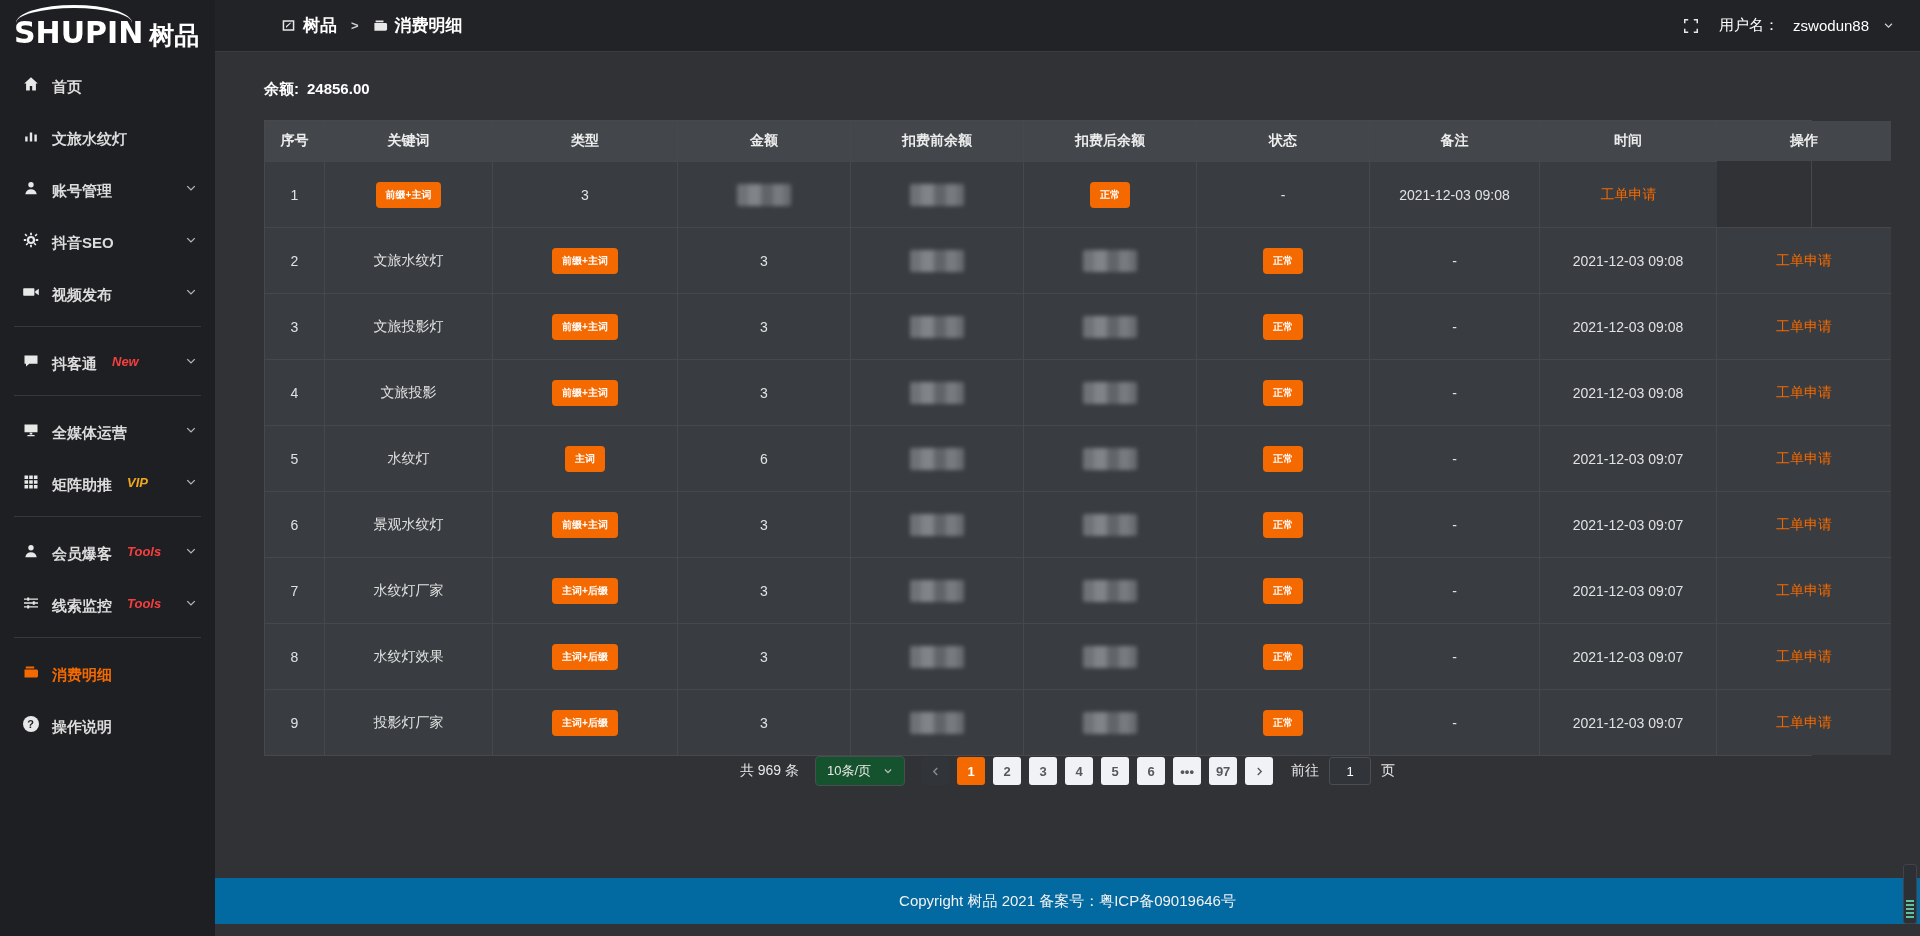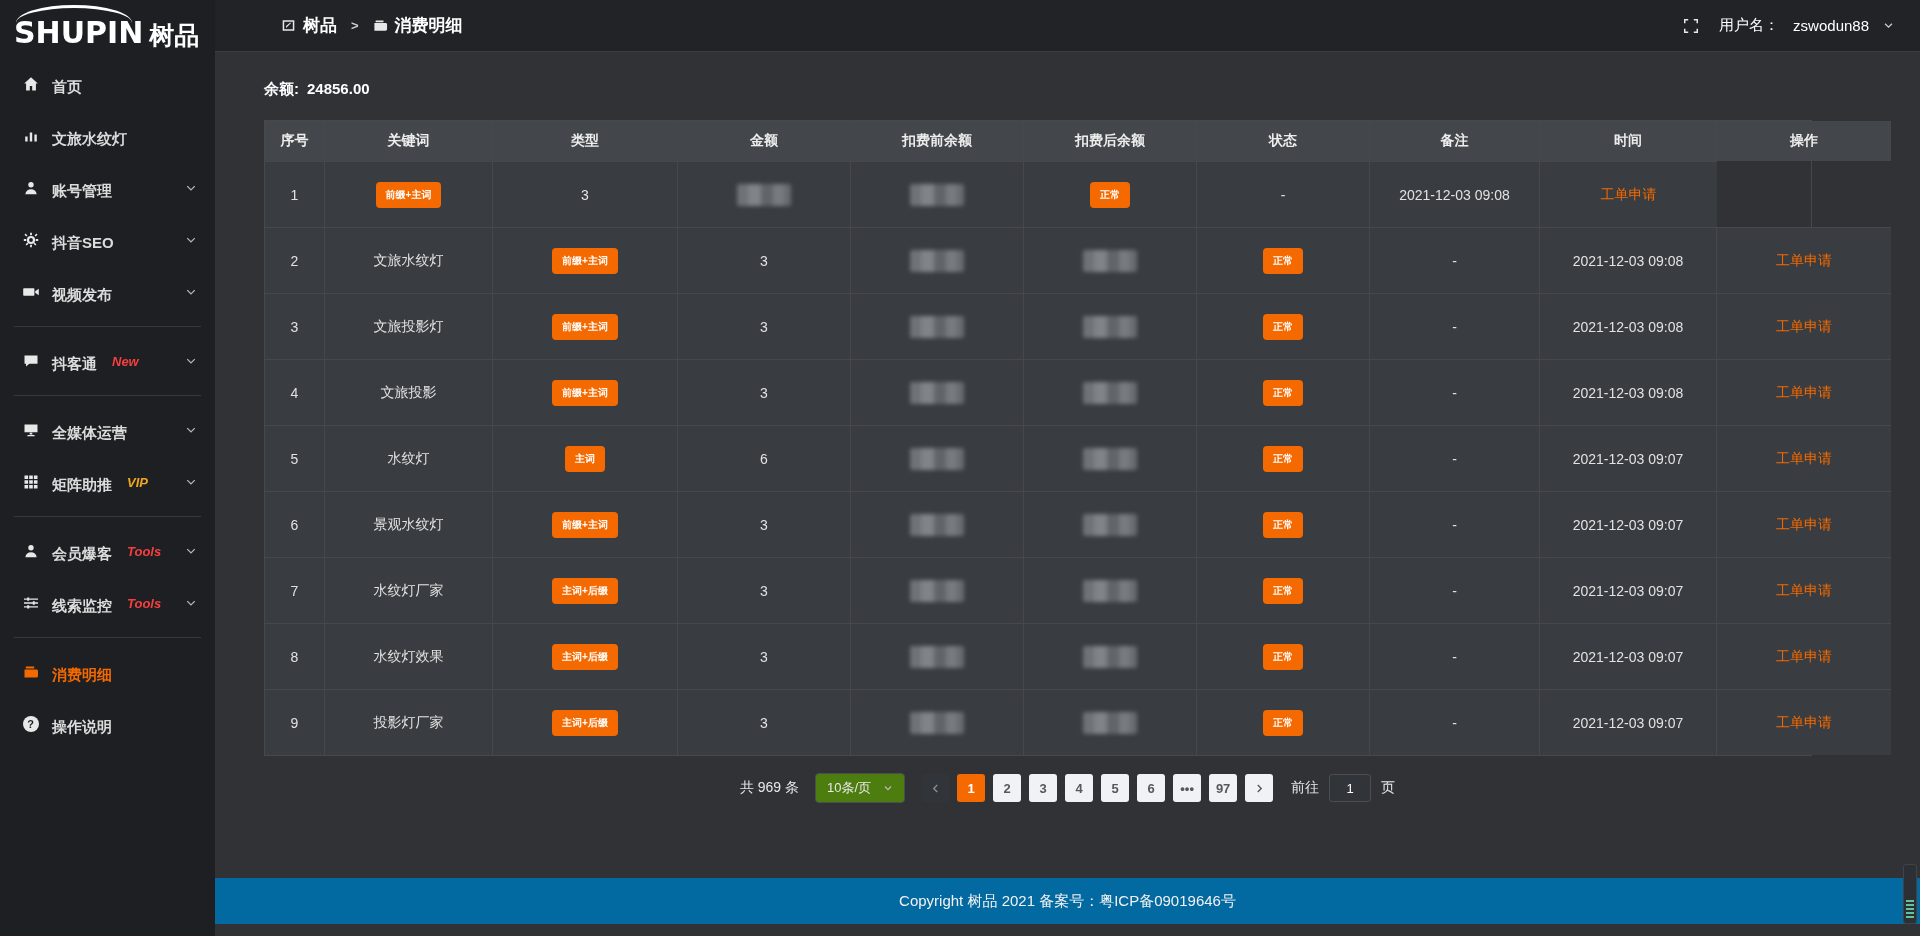--- a/index.html
+++ b/index.html
@@ -61,24 +61,24 @@
   .trow.head .tcell { background:#43464a; height:40px; font-weight:bold; color:#ededed; }
   .trow.body .tcell { border-top:1px solid #46484c; }
   .badge { background:#f56a00; color:#fff; font-size:10px; font-weight:bold; padding:6px 10px;
     border-radius:4px; white-space:nowrap; }
   .action-link { color:#f56a00; cursor:pointer; }
   .blur-patch { width:54px; height:22px; border-radius:2px; filter:blur(2px); opacity:.85;
     background:
       repeating-linear-gradient(90deg, #797c81 0 11px, #8d9095 11px 24px, #696c70 24px 36px, #82858a 36px 47px, #717479 47px 54px);
   }
   
-  .pagination { display:flex; align-items:center; justify-content:center; margin-top:17px; gap:8px;
+  .pagination { display:flex; align-items:center; justify-content:center; margin-top:0; gap:8px;
     color:#e8e8e8; font-size:14px; }
   .pg-total { margin-right:8px; }
-  .pg-select { display:flex; align-items:center; gap:12px; background:#4d7c0f; border:1px solid #4a4d52;
+  .pg-select { display:flex; align-items:center; gap:12px; background:#14532d; border:1px solid #4a4d52;
     border-radius:4px; padding:0 11px; height:30px; font-size:13px; color:#e8e8e8; cursor:pointer; margin-right:8px; }
   .pg-select svg { width:10px; height:10px; color:#b5b5b5; }
   .pbtn { min-width:28px; height:28px; padding:0 5px; border-radius:3px; display:flex; align-items:center;
     justify-content:center; background:#f0f2f5; color:#55585e; font-weight:bold; font-size:13px; cursor:pointer; }
   .pbtn.prev { background:#313438; color:#8b8e93; }
   .pbtn.active { background:#f56a00; color:#fff; }
   .pbtn svg { width:11px; height:11px; }
   .pg-goto { display:flex; align-items:center; gap:10px; margin-left:10px; }
   .goto-input { width:42px; height:28px; background:#313438; border:1px solid #4a4d52; border-radius:3px;
     color:#fff; text-align:center; font-size:13px; font-family:"Liberation Sans",sans-serif; }

